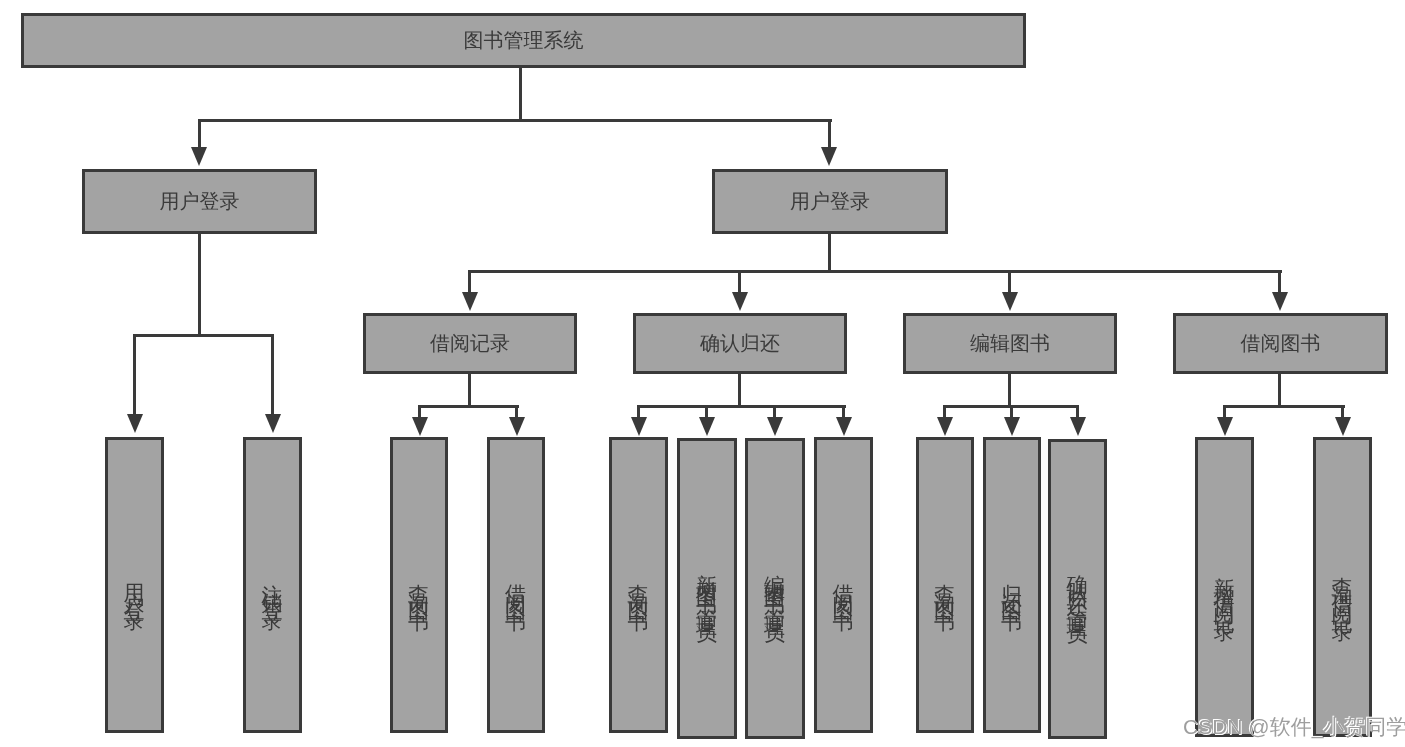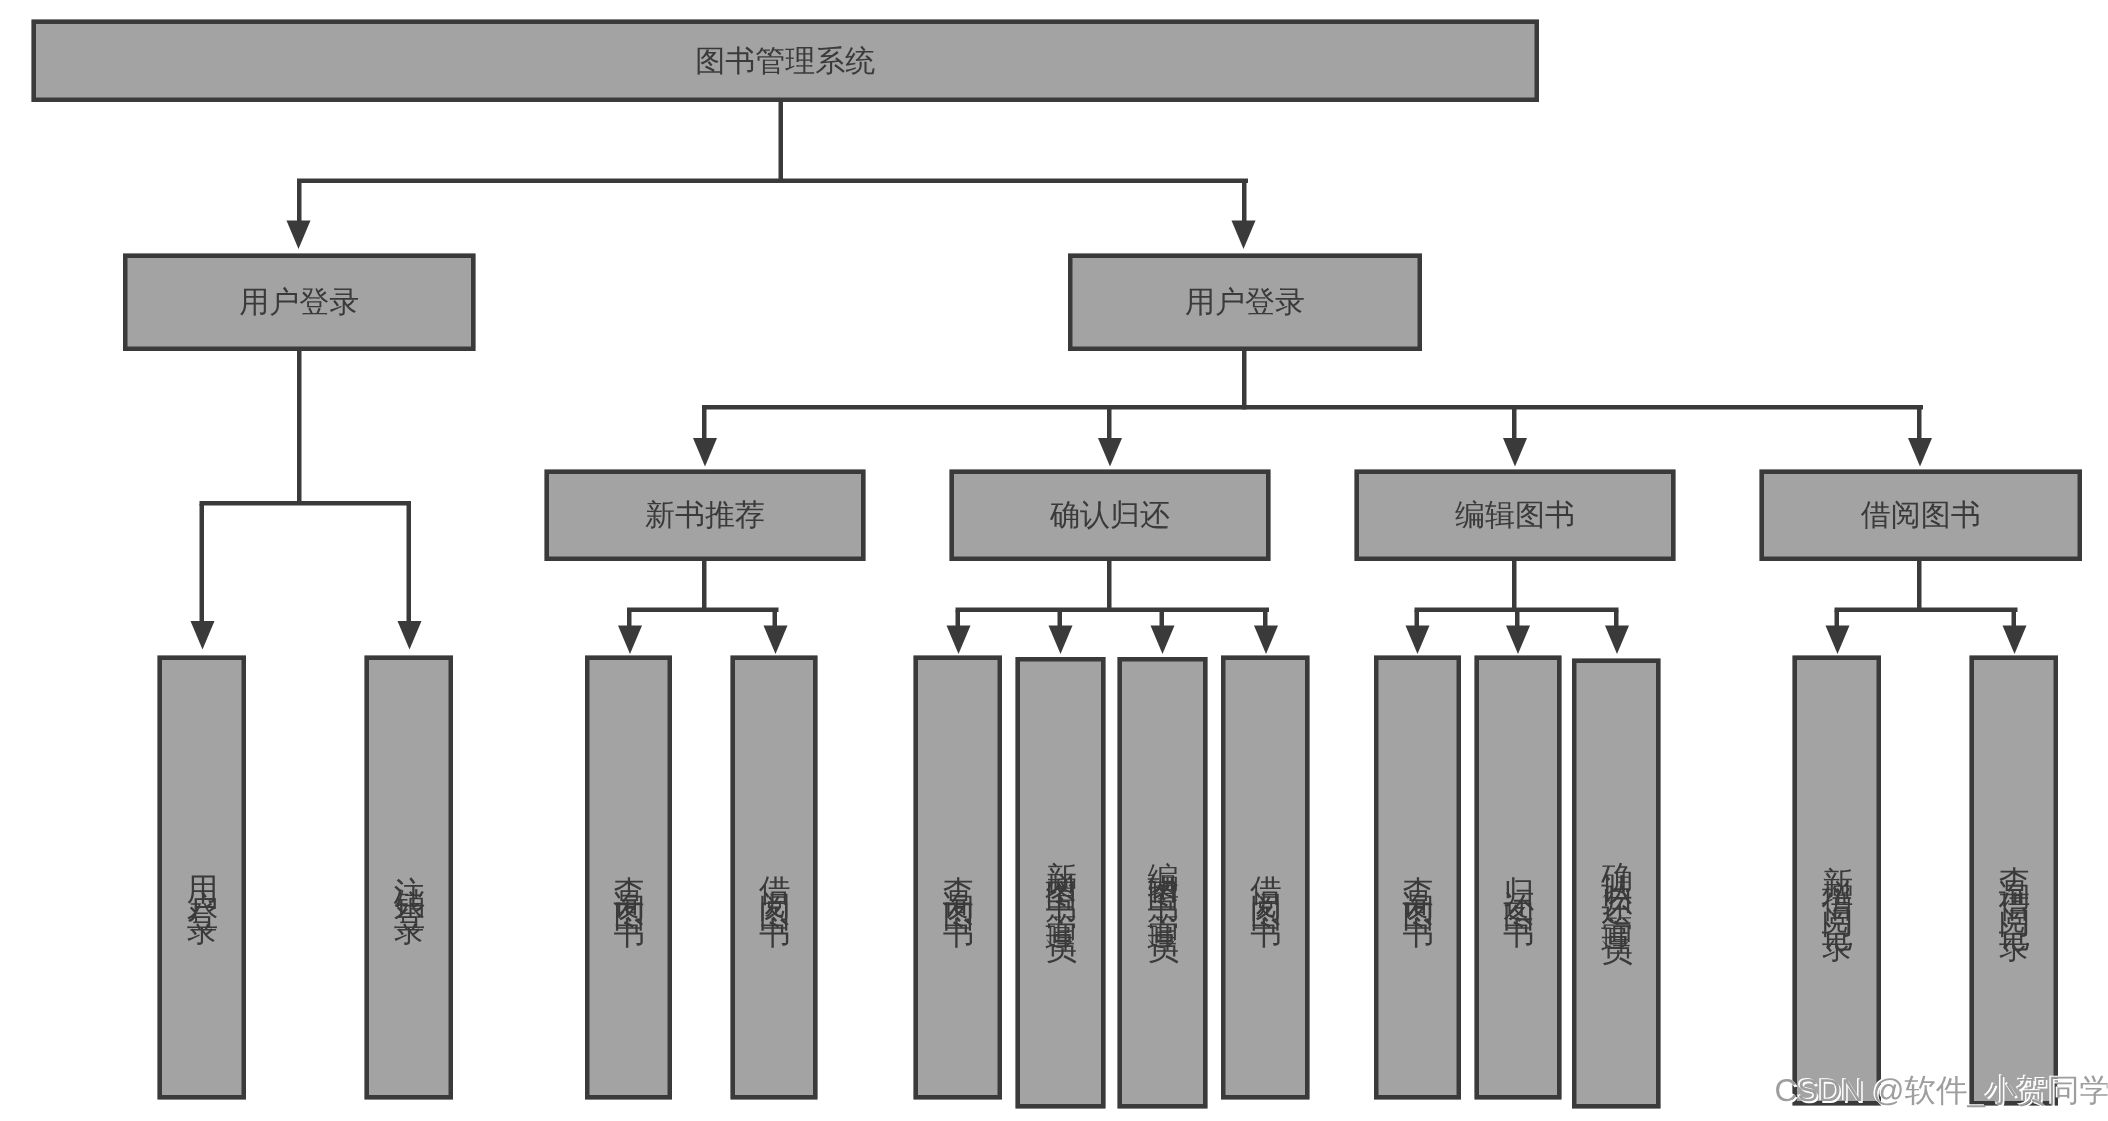--- a/index.html
+++ b/index.html
@@ -74,21 +74,21 @@
   <div class="vline" style="left:468px;top:272px;width:3px;height:21px;"></div>
   <div class="arrow" style="left:462px;top:292px;"></div>
   <div class="vline" style="left:738px;top:272px;width:3px;height:21px;"></div>
   <div class="arrow" style="left:732px;top:292px;"></div>
   <div class="vline" style="left:1008px;top:272px;width:3px;height:21px;"></div>
   <div class="arrow" style="left:1002px;top:292px;"></div>
   <div class="vline" style="left:1278px;top:272px;width:3px;height:21px;"></div>
   <div class="arrow" style="left:1272px;top:292px;"></div>
 
   <div class="node" style="left:363px;top:313px;width:214px;height:61px;">
-    <span class="lbl">新书推荐</span>
+    <span class="lbl">借阅记录</span>
   </div>
   <div class="node" style="left:633px;top:313px;width:214px;height:61px;">
     <span class="lbl">确认归还</span>
   </div>
   <div class="node" style="left:903px;top:313px;width:214px;height:61px;">
     <span class="lbl">编辑图书</span>
   </div>
   <div class="node" style="left:1173px;top:313px;width:215px;height:61px;">
     <span class="lbl">借阅图书</span>
   </div>

